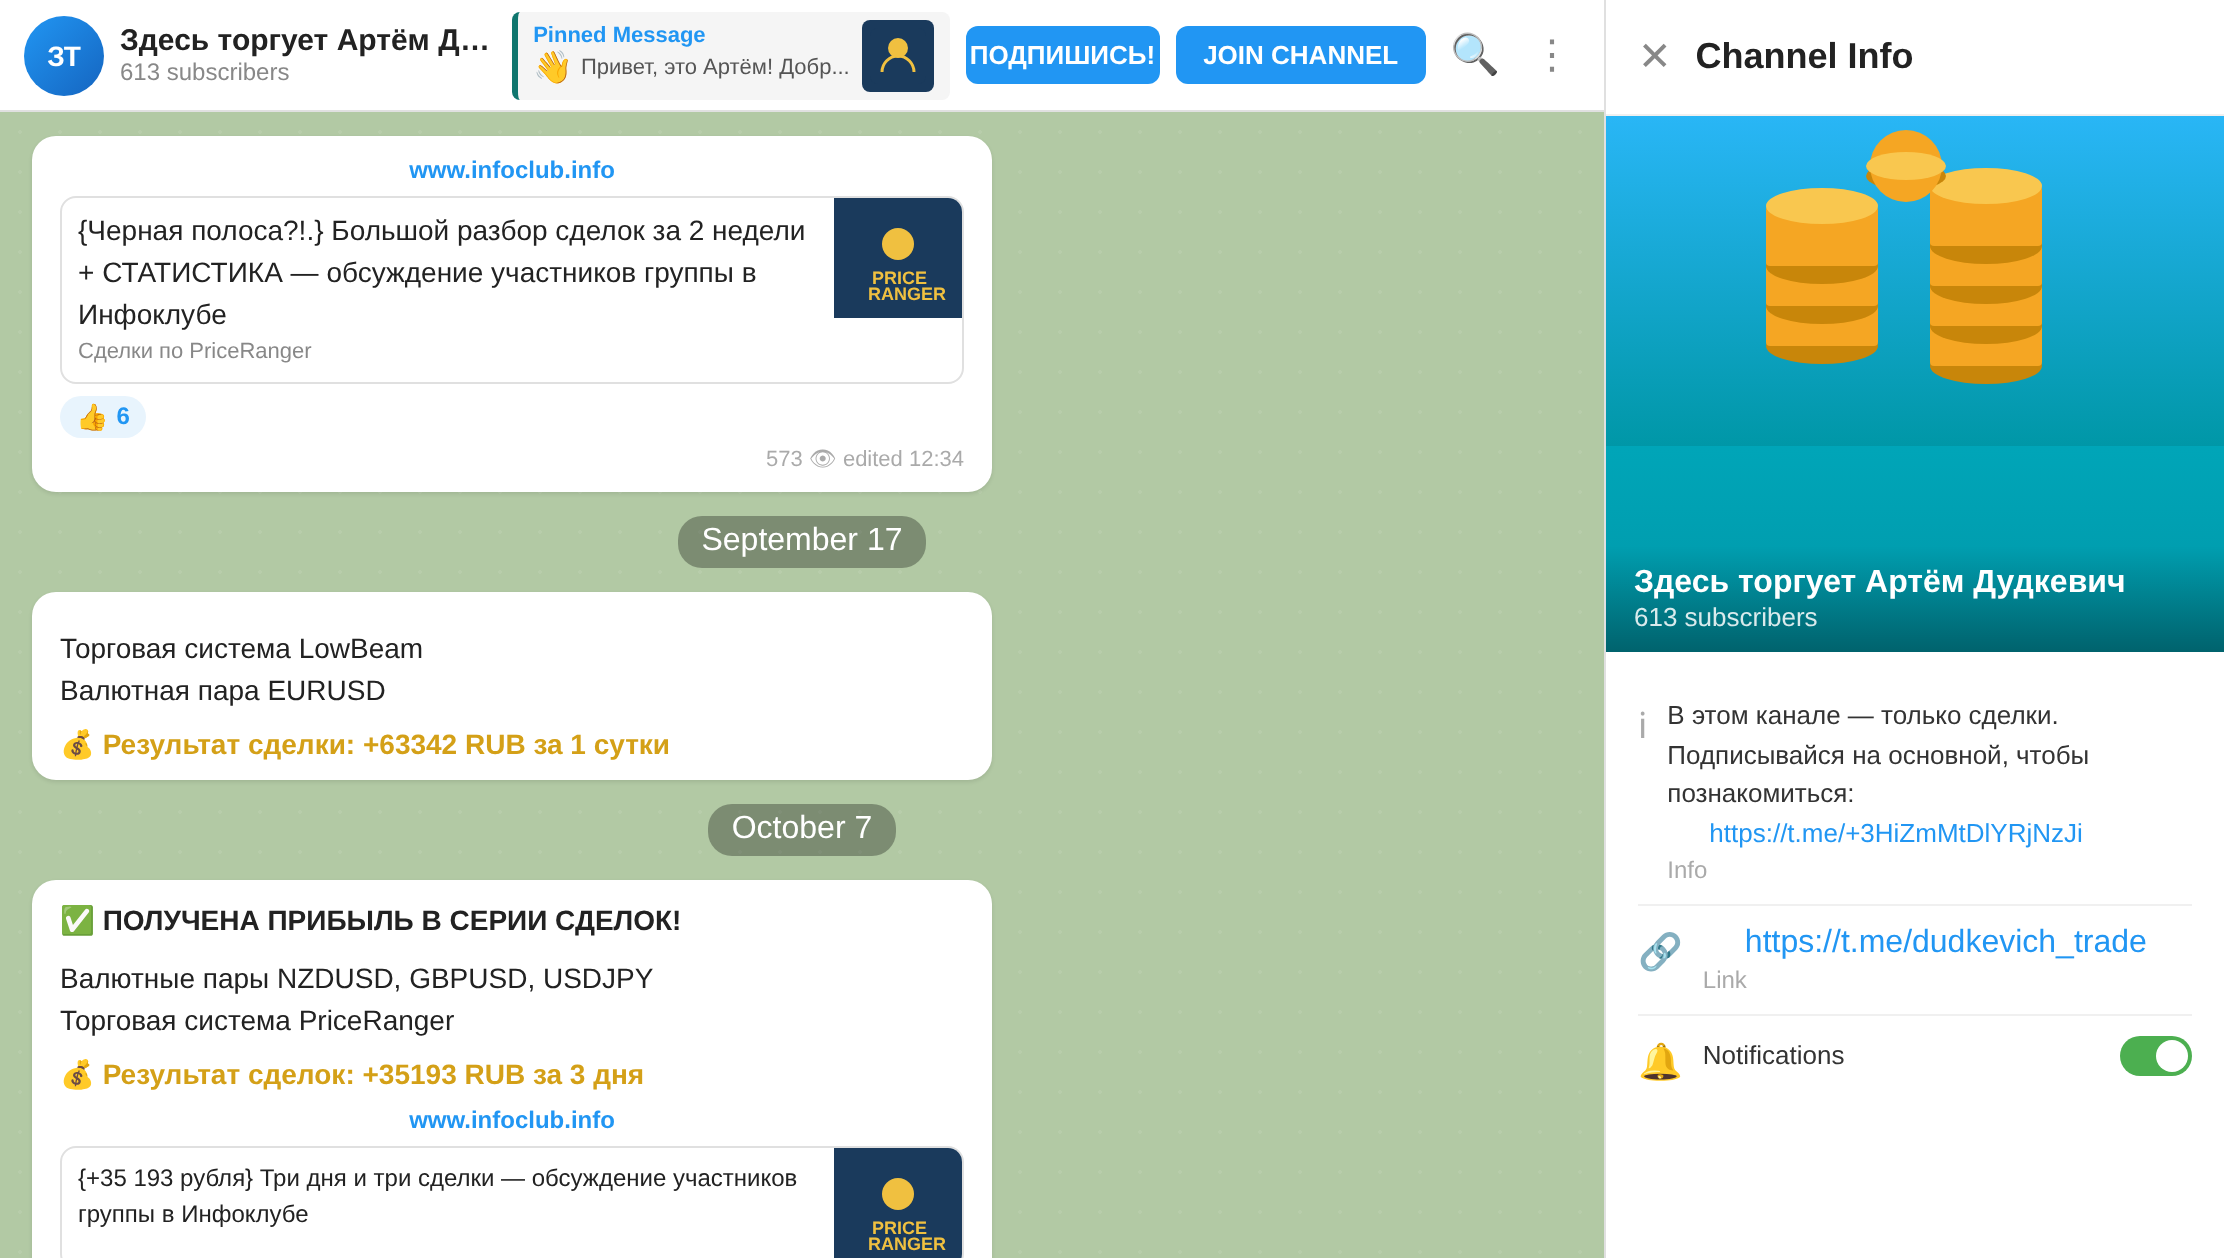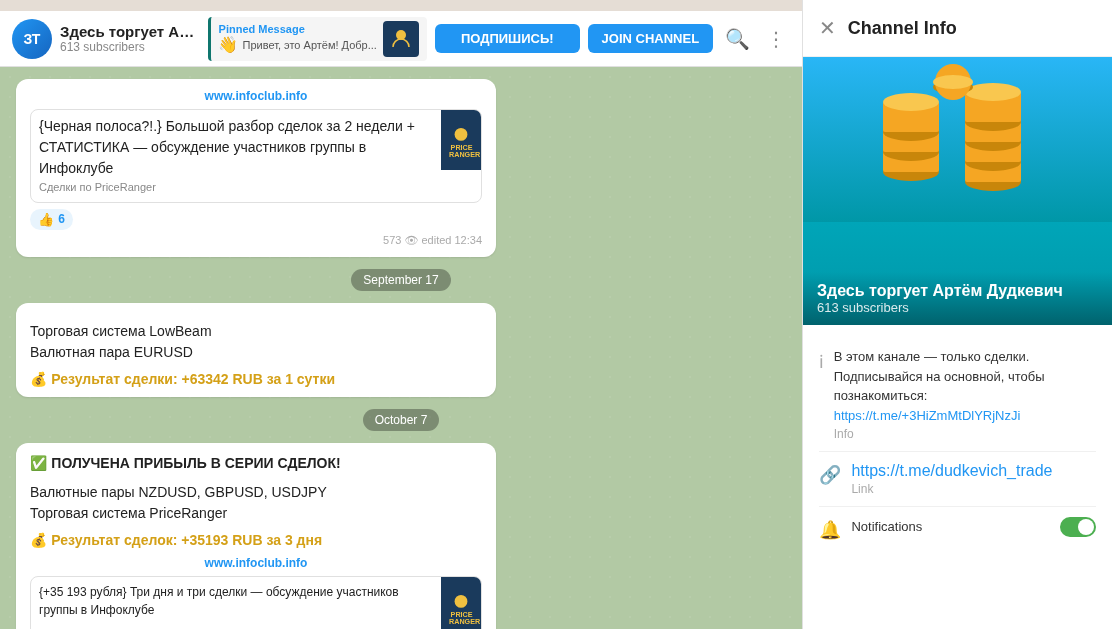--- a/index.html
+++ b/index.html
@@ -2,69 +2,69 @@
 <html><head>
   <meta charset="utf-8">
   <style>
     * { box-sizing: border-box; margin: 0; padding: 0; }
     body { font-family: -apple-system, BlinkMacSystemFont, 'Segoe UI', sans-serif; display: flex; width: 1112px; height: 629px; overflow: hidden; background: #fff; }
 
     
     .chat-panel { flex: 1; display: flex; flex-direction: column; background: #e5ddd5; min-width: 0; }
 
     
-    .chat-header { background: #fff; display: flex; align-items: center; padding: 0 12px; height: 56px; border-bottom: 1px solid #e0e0e0; gap: 8px; flex-shrink: 0; margin-top: 11px; }
+    .chat-header { background: #fff; display: flex; align-items: center; padding: 0 12px; height: 56px; border-bottom: 1px solid #e0e0e0; gap: 8px; flex-shrink: 0; }
     .channel-avatar { width: 40px; height: 40px; border-radius: 50%; background: linear-gradient(135deg, #2196F3, #1565C0); display: flex; align-items: center; justify-content: center; color: #fff; font-weight: bold; font-size: 14px; flex-shrink: 0; }
     .channel-info { flex: 1; min-width: 0; }
     .channel-name { font-size: 15px; font-weight: 600; color: #222; white-space: nowrap; overflow: hidden; text-overflow: ellipsis; }
     .channel-subs { font-size: 12px; color: #888; }
     .pinned-msg { display: flex; align-items: center; background: #f5f5f5; border-left: 3px solid #0f766e; border-radius: 4px; padding: 4px 8px; flex: 0 0 auto; max-width: 220px; overflow: hidden; cursor: pointer; }
     .pinned-label { font-size: 11px; color: #2196F3; font-weight: 600; }
     .pinned-text { font-size: 11px; color: #555; white-space: nowrap; overflow: hidden; text-overflow: ellipsis; }
     .pinned-icon { width: 36px; height: 36px; border-radius: 4px; background: #1a3a5c; margin-left: 6px; flex-shrink: 0; display: flex; align-items: center; justify-content: center; }
-    .btn-subscribe { background: #2196F3; color: #fff; border: none; border-radius: 6px; padding: 7px 26px; font-size: 13px; font-weight: 600; cursor: pointer; white-space: nowrap; }
+    .btn-subscribe { background: #2196F3; color: #fff; border: none; border-radius: 6px; padding: 7px 2px; font-size: 13px; font-weight: 600; cursor: pointer; white-space: nowrap; }
     .btn-join { background: #2196F3; color: #fff; border: none; border-radius: 6px; padding: 7px 14px; font-size: 13px; font-weight: 700; cursor: pointer; white-space: nowrap; text-transform: uppercase; }
     .header-icon { color: #888; font-size: 20px; cursor: pointer; padding: 4px; }
 
     
     .chat-bg { flex: 1; overflow-y: auto; padding: 12px 16px; position: relative; background-color: #b2c9a4; background-image: radial-gradient(circle, rgba(255,255,255,0.08) 1px, transparent 1px); background-size: 20px 20px; }
 
     
     .message-bubble { background: #fff; border-radius: 12px; padding: 10px 14px; margin-bottom: 8px; max-width: 480px; box-shadow: 0 1px 2px rgba(0,0,0,0.1); position: relative; }
     .msg-text { font-size: 14px; color: #222; line-height: 1.5; }
     .msg-link { color: #2196F3; font-size: 12px; font-weight: 600; cursor: pointer; text-align: center; }
     .msg-meta { font-size: 11px; color: #aaa; text-align: right; margin-top: 4px; }
     .msg-bold { font-weight: 600; }
     .msg-highlight { color: #d4a017; font-size: 14px; font-weight: 600; }
     .reaction { display: inline-flex; align-items: center; gap: 4px; background: #e8f4fd; border-radius: 12px; padding: 3px 8px; font-size: 13px; margin-top: 6px; }
     .reaction-count { color: #2196F3; font-weight: 600; font-size: 12px; }
 
     .date-separator { text-align: center; margin: 12px 0; }
-    .date-badge { background: rgba(0,0,0,0.3); color: #fff; border-radius: 12px; padding: 4px 12px; font-size: 12px; display: inline-block; text-align: center; }
+    .date-badge { background: rgba(0,0,0,0.3); color: #fff; border-radius: 12px; padding: 4px 12px; font-size: 16px; display: inline-block; text-align: center; }
 
     .msg-preview-card { border: 1px solid #e0e0e0; border-radius: 8px; margin-top: 6px; overflow: hidden; display: flex; }
     .msg-preview-text { padding: 6px 8px; flex: 1; }
-    .msg-preview-img { width: 40px; height: 60px; background: #1a3a5c; flex-shrink: 0; display: flex; align-items: center; justify-content: center; }
+    .msg-preview-img { width: 64px; height: 60px; background: #1a3a5c; flex-shrink: 0; display: flex; align-items: center; justify-content: center; }
 
     
     .info-panel { width: 310px; background: #fff; border-left: 1px solid #e0e0e0; display: flex; flex-direction: column; flex-shrink: 0; }
     .info-header { display: flex; align-items: center; padding: 16px; gap: 12px; border-bottom: 1px solid #f0f0f0; }
     .info-close { color: #888; font-size: 20px; cursor: pointer; }
     .info-title { font-size: 18px; font-weight: 600; color: #222; }
 
     .info-hero { width: 100%; height: 268px; background: linear-gradient(180deg, #00bcd4 0%, #0097a7 100%); display: flex; flex-direction: direction; align-items: flex-end; justify-content: center; position: relative; overflow: hidden; }
     .info-channel-name { font-size: 16px; font-weight: 700; color: #fff; }
     .info-channel-subs { font-size: 13px; color: rgba(255,255,255,0.85); }
 
     .info-body { flex: 1; overflow-y: auto; padding: 12px 16px; }
     .info-section { display: flex; align-items: flex-start; gap: 10px; padding: 10px 0; border-bottom: 1px solid #f0f0f0; }
     .info-section-icon { color: #aaa; font-size: 18px; flex-shrink: 0; margin-top: 2px; }
     .info-section-content { flex: 1; }
     .info-section-text { font-size: 13px; color: #333; line-height: 1.5; }
-    .info-link { color: #2196F3; cursor: pointer; }
+    .info-link { color: #2196F3; cursor: pointer; margin-left: 21px; }
     .info-section-label { font-size: 12px; color: #aaa; margin-top: 2px; }
   </style>
 </head>
 <body>
 
 <div class="chat-panel">
 
   <div class="chat-header">
     <div class="channel-avatar">ЗТ</div>
     <div class="channel-info">

